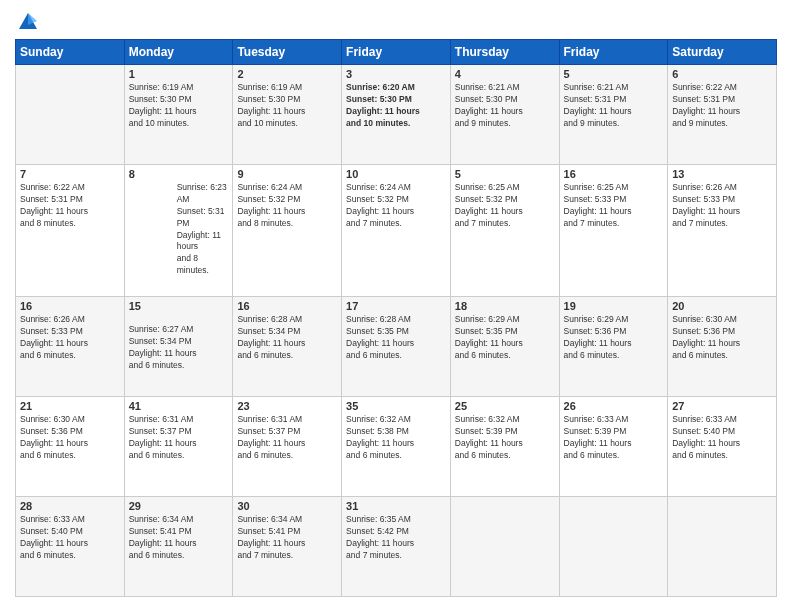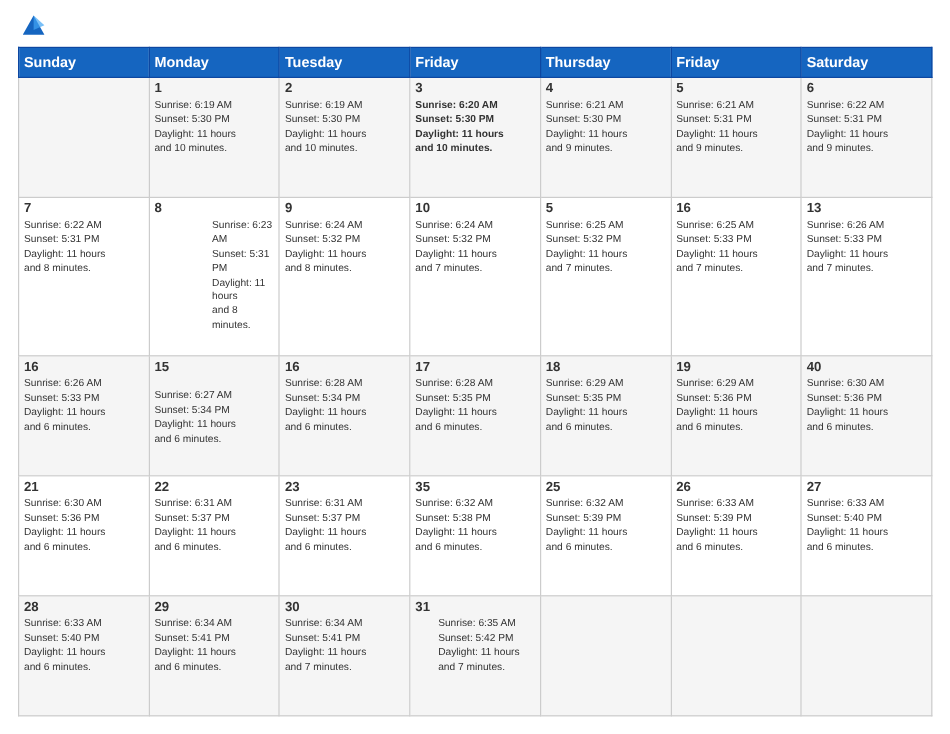--- a/index.html
+++ b/index.html
@@ -269,37 +269,37 @@
 and 6 minutes.</div>
           </td>
           <td>
             <span class="day-number">19</span>
             <div class="day-info" style="white-space: pre-line;">Sunrise: 6:29 AM
 Sunset: 5:36 PM
 Daylight: 11 hours
 and 6 minutes.</div>
           </td>
           <td>
-            <span class="day-number">40</span>
+            <span class="day-number">20</span>
             <div class="day-info" style="white-space: pre-line;">Sunrise: 6:30 AM
 Sunset: 5:36 PM
 Daylight: 11 hours
 and 6 minutes.</div>
           </td>
         </tr>
         <tr>
           <td>
             <span class="day-number">21</span>
             <div class="day-info" style="white-space: pre-line;">Sunrise: 6:30 AM
 Sunset: 5:36 PM
 Daylight: 11 hours
 and 6 minutes.</div>
           </td>
           <td>
-            <span class="day-number">22</span>
+            <span class="day-number">41</span>
             <div class="day-info" style="white-space: pre-line;">Sunrise: 6:31 AM
 Sunset: 5:37 PM
 Daylight: 11 hours
 and 6 minutes.</div>
           </td>
           <td>
             <span class="day-number">23</span>
             <div class="day-info" style="white-space: pre-line;">Sunrise: 6:31 AM
 Sunset: 5:37 PM
 Daylight: 11 hours
@@ -351,21 +351,21 @@
           </td>
           <td>
             <span class="day-number">30</span>
             <div class="day-info" style="white-space: pre-line;">Sunrise: 6:34 AM
 Sunset: 5:41 PM
 Daylight: 11 hours
 and 7 minutes.</div>
           </td>
           <td>
             <span class="day-number">31</span>
-            <div class="day-info" style="white-space: pre-line; margin-left: 19px;">Sunrise: 6:35 AM
+            <div class="day-info" style="white-space: pre-line;">Sunrise: 6:35 AM
 Sunset: 5:42 PM
 Daylight: 11 hours
 and 7 minutes.</div>
           </td>
           <td class="empty-cell"></td>
           <td class="empty-cell"></td>
           <td class="empty-cell"></td>
         </tr>
       </tbody>
   </table>

